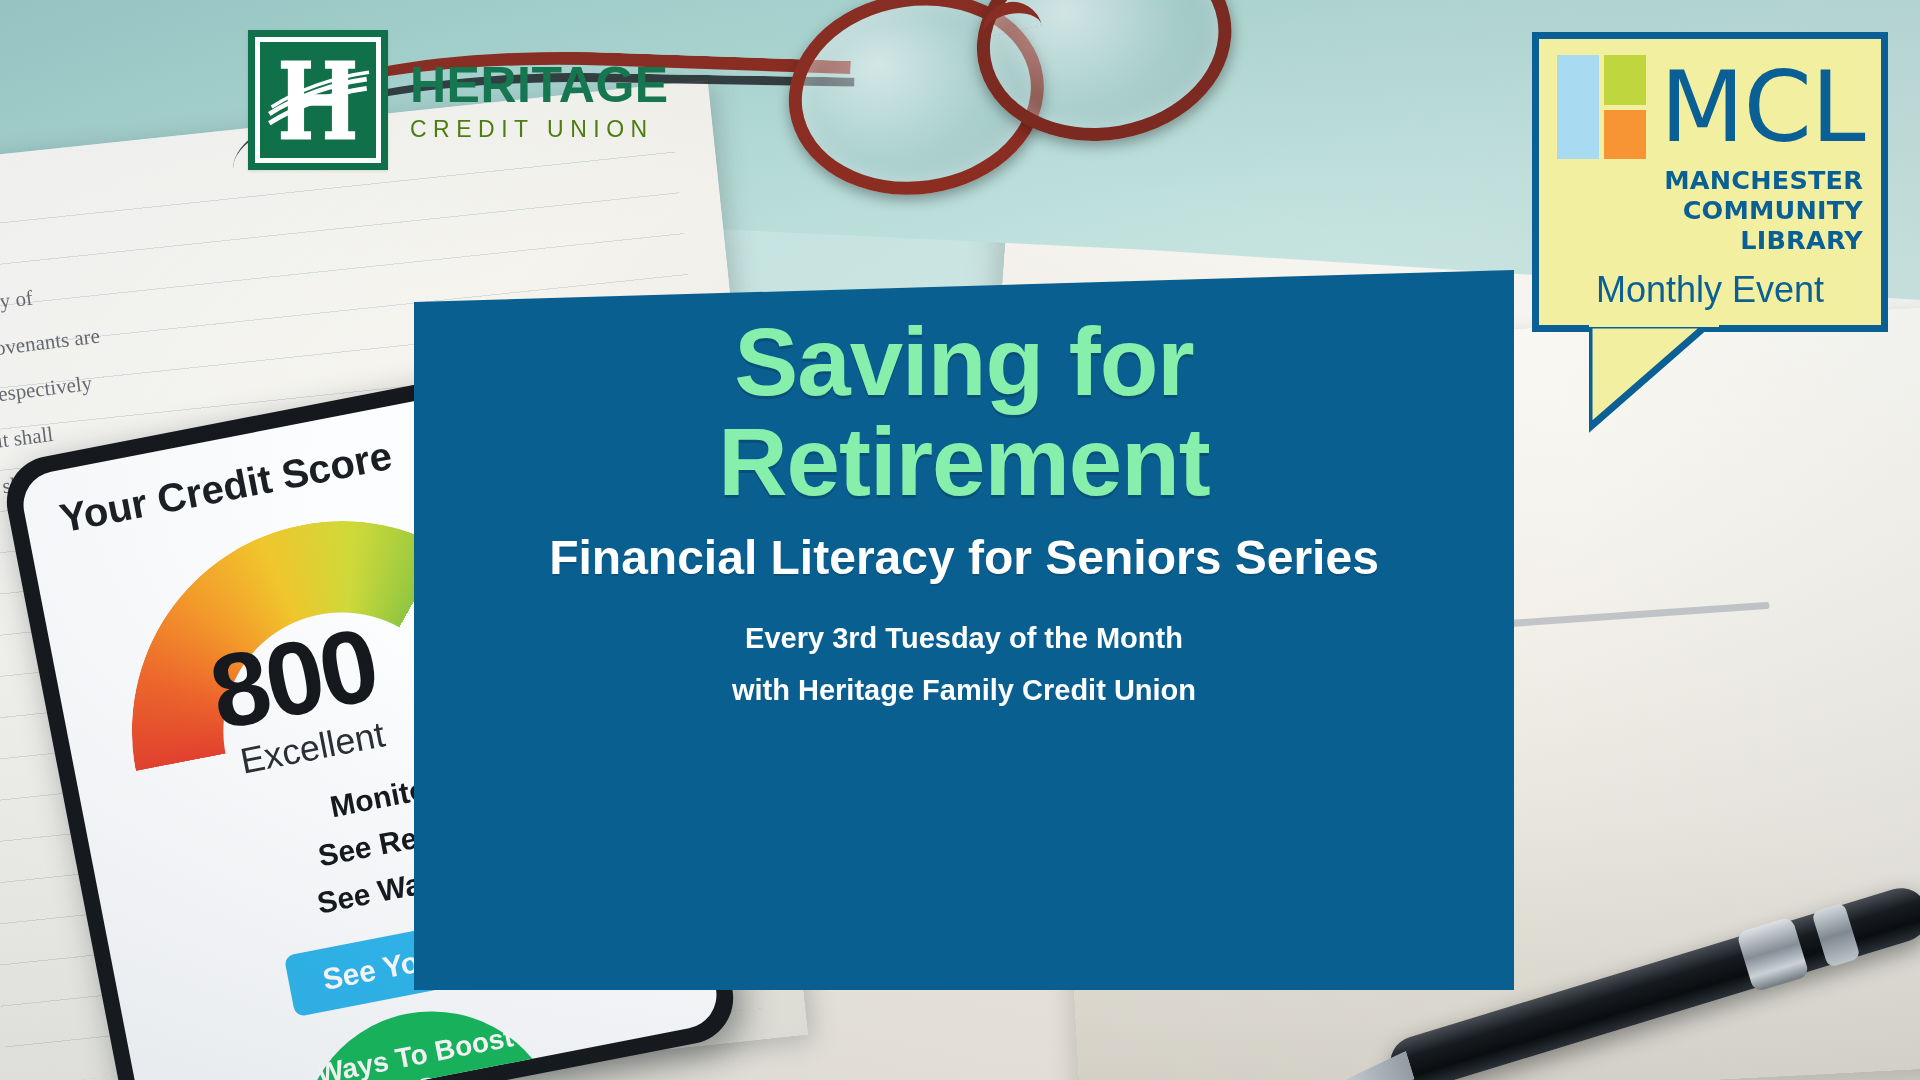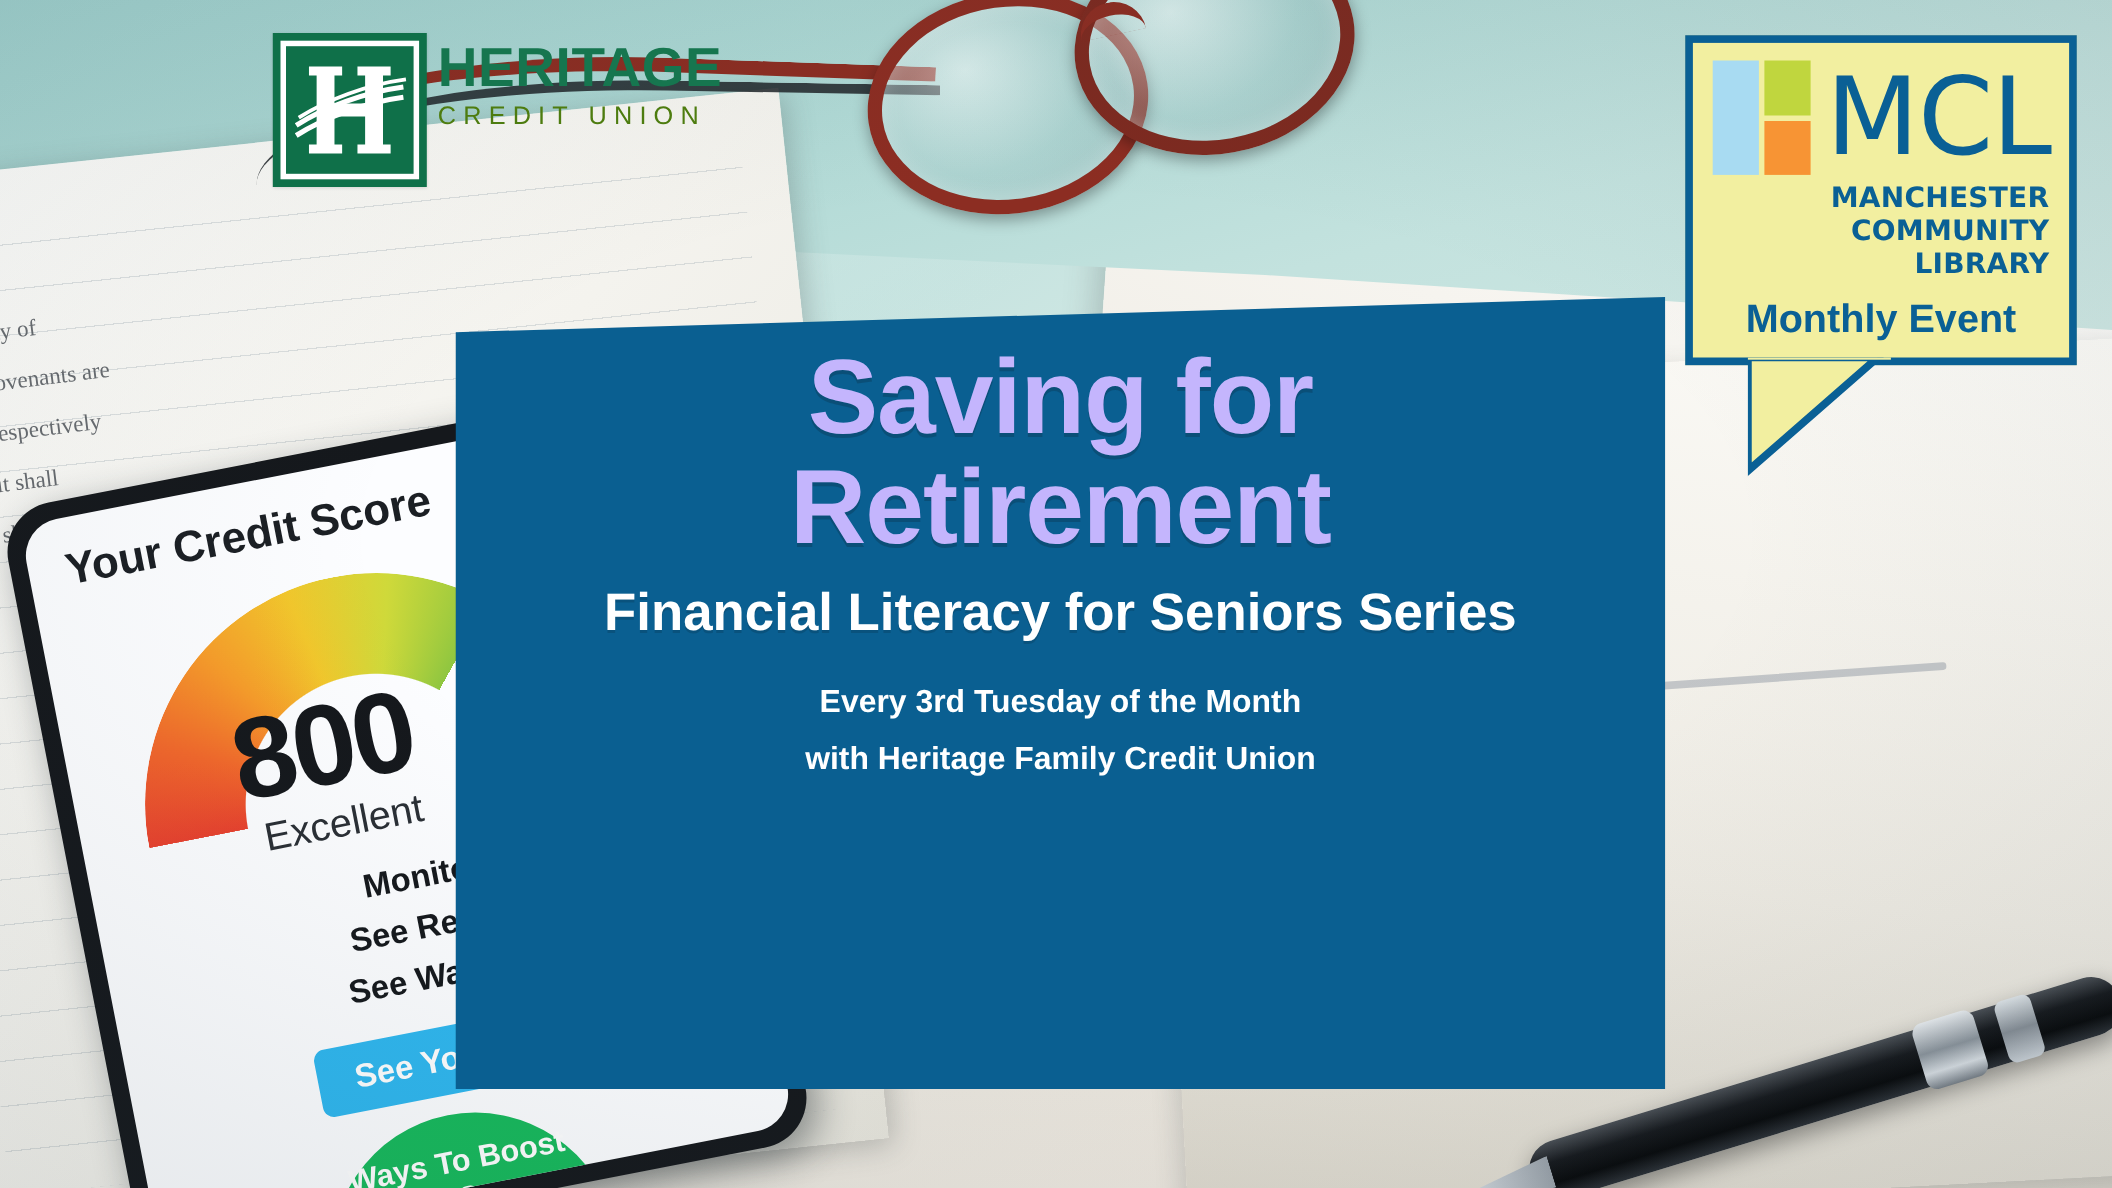--- a/index.html
+++ b/index.html
@@ -89,52 +89,52 @@
     background:linear-gradient(180deg,#dfe5e9,#868e96 50%,#c9d0d6);}
   .pen-tip{position:absolute;left:0px;top:40px;width:80px;height:30px;
     background:linear-gradient(90deg,#d8dee3,#9aa2aa);
     clip-path:polygon(0 40%,100% 0,100% 100%,0 60%);}
 
   
   .photo-grade{position:absolute;inset:0;background:
     radial-gradient(ellipse 80% 70% at 50% 45%, rgba(255,255,255,0) 40%, rgba(40,60,70,.10) 100%);}
 
   
-  .hf-logo{position:absolute;left:248px;top:30px;display:flex;align-items:flex-start;gap:10px;}
+  .hf-logo{position:absolute;left:248px;top:30px;display:flex;align-items:center;gap:22px;}
   .hf-mark{width:140px;height:140px;background:#0f7049;padding:7px;box-sizing:border-box;
     box-shadow:0 1px 3px rgba(0,0,0,.12);}
   .hf-mark-inner{width:100%;height:100%;border:5px solid #ffffff;box-sizing:border-box;position:relative;overflow:hidden;}
   .hf-text{padding-top:4px;}
   .hf-l1,.hf-l2{font-size:50px;font-weight:800;color:#16764f;letter-spacing:.5px;line-height:54px;}
   .hf-l3{font-size:23px;font-weight:500;color:#4d7c0f;letter-spacing:6.5px;line-height:34px;}
 
   
   .mcl{position:absolute;left:1496px;top:32px;width:392px;}
   .mcl-box{background:#f2efa0;border:7px solid #0a6095;padding:16px 18px 14px 18px;box-sizing:border-box;position:relative;margin-left:36px;}
   .mcl-row{display:flex;align-items:center;gap:14px;}
   .mcl-blocks{display:flex;gap:5px;height:104px;}
   .blk-blue{width:42px;height:104px;background:#a8dbf2;}
   .blk-col{display:flex;flex-direction:column;gap:5px;}
   .blk-green{width:42px;height:50px;background:#c0d63e;}
   .blk-orange{width:42px;height:49px;background:#f79434;}
   .mcl-letters{font-size:98px;font-weight:500;color:#0a6095;letter-spacing:-1px;line-height:98px;
     font-family:"DejaVu Sans",sans-serif;}
   .mcl-sub{font-size:25.5px;font-weight:800;color:#0a6095;letter-spacing:.2px;text-align:right;margin-top:6px;
     font-family:"DejaVu Sans",sans-serif;}
-  .mcl-evt{font-size:36px;font-weight:700;color:#0a6095;text-align:center;margin-top:14px;}
+  .mcl-evt{font-size:36px;font-weight:400;color:#0a6095;text-align:center;margin-top:14px;}
   .mcl-tail{position:absolute;left:50px;top:100%;width:200px;height:110px;}
   .mcl-tail svg{display:block;}
 
   
   .panel{position:absolute;left:414px;top:270px;width:1100px;height:720px;
     background:#0a5f91;
     clip-path:polygon(0 32px, 100% 0, 100% 100%, 0 100%);
     box-shadow:0 6px 26px rgba(0,0,0,.18);}
   .panel-inner{position:relative;padding:42px 40px 0 40px;text-align:center;}
-  .t-title{font-size:96px;font-weight:800;color:#c4b5fd;line-height:100px;letter-spacing:-1px;
+  .t-title{font-size:96px;font-weight:800;color:#86efac;line-height:100px;letter-spacing:-1px;
     text-shadow:0 3px 0 rgba(10,60,90,.45);}
   .t-sub{font-size:48px;font-weight:800;color:#ffffff;margin-top:18px;line-height:56px;
     text-shadow:0 2px 0 rgba(10,60,90,.35);}
   .t-date{font-size:86px;font-weight:800;color:#c5dc3f;line-height:92px;margin-top:18px;
     text-shadow:0 3px 0 rgba(10,60,90,.5);}
   .t-foot{font-size:29px;font-weight:700;color:#ffffff;line-height:52px;margin-top:26px;}
 </style>
 </head>
 <body>
 

